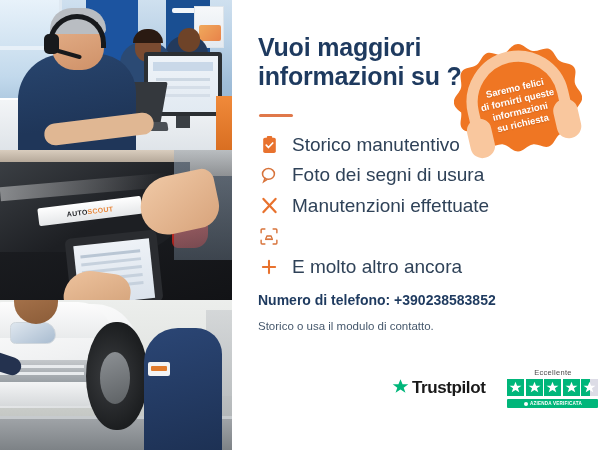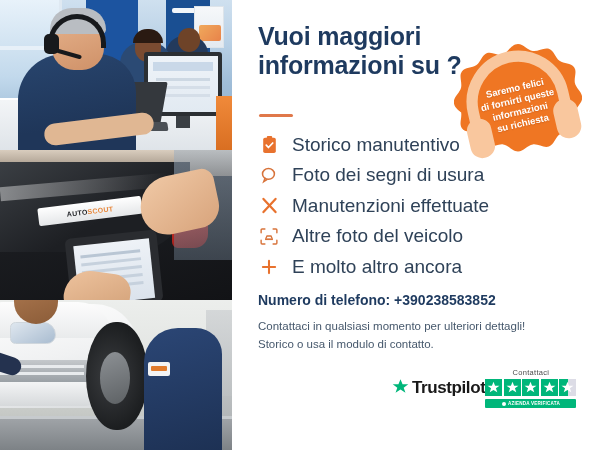--- a/index.html
+++ b/index.html
@@ -306,21 +306,21 @@
   
   .panel {
     position: relative;
     width: 368px; height: 450px;
     background:#ffffff;
     padding: 0;
     flex: none;
   }
 
   .heading{
-    position:absolute; left:26px; top:22px; width:216px;
+    position:absolute; left:26px; top:33px; width:216px;
     font-size:25px; line-height:1.14; font-weight:bold;
     color:#1e3a5f; letter-spacing:-.2px;
   }
   .rule{
     position:absolute; left:27px; top:114px;
     width:34px; height:3px; background:#e0784a; border-radius:2px;
   }
 
   
   .badge{
@@ -370,21 +370,21 @@
     position:absolute; left:26px; top:318px; width:330px;
     font-size:11.5px; line-height:1.55; color:#46586c;
   }
 
   
   .trust{
     position:absolute; left:160px; top:368px;
     display:flex; align-items:center;
   }
   .tp-logo{
-    display:flex; align-items:center; margin-right:0;
+    display:flex; align-items:center; margin-right:22px;
   }
   .tp-word{
     font-size:17px; font-weight:bold; color:#191919;
     letter-spacing:-.4px; margin-left:3px;
   }
   .tp-rating{ position:relative; }
   .tp-excellent{
     font-size:7.5px; color:#4b4b4b; letter-spacing:.3px;
     text-align:center; margin-bottom:2px;
   }
@@ -557,53 +557,51 @@
         <span class="feature-icon">
           <svg width="18" height="17" viewBox="0 0 20 19" stroke="#d8733a" stroke-width="1.6" fill="none" stroke-linecap="round">
             <path d="M1.2 5.4V2.2a1 1 0 0 1 1-1h3.2"></path>
             <path d="M18.8 5.4V2.2a1 1 0 0 0-1-1h-3.2"></path>
             <path d="M1.2 13.6v3.2a1 1 0 0 0 1 1h3.2"></path>
             <path d="M18.8 13.6v3.2a1 1 0 0 1-1 1h-3.2"></path>
             <path d="M5.6 11.6h8.8v1.9H5.6z" fill="#d8733a" stroke="none"></path>
             <path d="M6.6 11.4l1.2-2.5h4.4l1.2 2.5" stroke-width="1.5"></path>
           </svg>
         </span>
-        <span class="feature-label">Altre foto del veicolo</span>
       </div>
 
       <div class="feature">
         <span class="feature-icon">
           <svg width="18" height="18" viewBox="0 0 20 20" stroke="#e8722e" stroke-width="2.3" stroke-linecap="round">
             <path d="M10 3.2v13.6M3.2 10h13.6"></path>
           </svg>
         </span>
         <span class="feature-label">E molto altro ancora</span>
       </div>
 
     </div>
 
     <div class="phone">Numero di telefono: +390238583852</div>
 
     <div class="contact">
-      <div>Contattaci in qualsiasi momento per ulteriori dettagli!</div>
       <div>Storico o usa il modulo di contatto.</div>
     </div>
 
     <div class="trust">
       <div class="tp-logo">
         <span>
           <svg width="17" height="17" viewBox="0 0 24 24" fill="#00b67a">
             <path d="M12 1.6l2.9 7.2H23l-6.5 4.8 2.5 7.3L12 16.4 5 20.9l2.5-7.3L1 8.8h8.1z"></path>
           </svg>
         </span>
         <span class="tp-word">Trustpilot</span>
       </div>
 
       <div class="tp-rating">
-        <div class="tp-excellent">Contattaci</div>
+        <div class="tp-excellent">Eccellente</div>
         <div class="tp-stars">
           <span class="tp-star">
             <svg width="13" height="13" viewBox="0 0 24 24" fill="#ffffff">
                 <path d="M12 1.6l2.9 7.2H23l-6.5 4.8 2.5 7.3L12 16.4 5 20.9l2.5-7.3L1 8.8h8.1z"></path>
               </svg>
           </span>
           <span class="tp-star">
             <svg width="13" height="13" viewBox="0 0 24 24" fill="#ffffff">
                 <path d="M12 1.6l2.9 7.2H23l-6.5 4.8 2.5 7.3L12 16.4 5 20.9l2.5-7.3L1 8.8h8.1z"></path>
               </svg>

